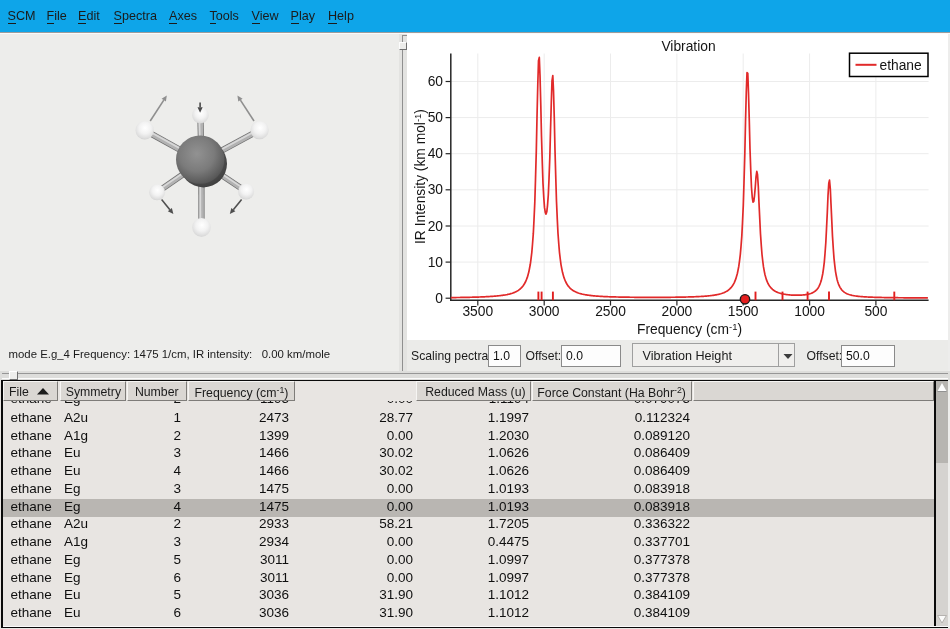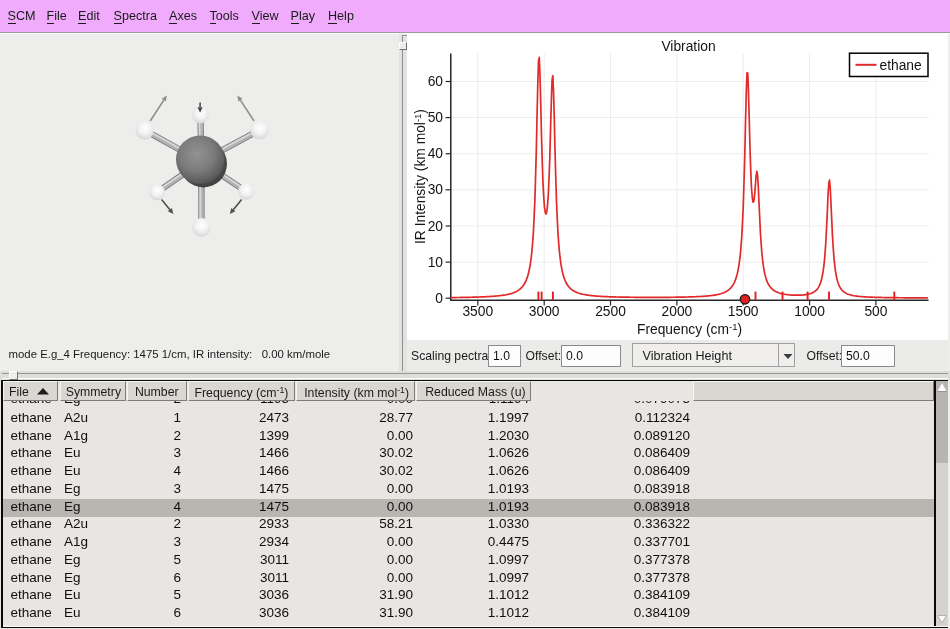--- a/index.html
+++ b/index.html
@@ -12,21 +12,21 @@
 .hc sup{font-size:8.8px;vertical-align:3.5px}
 .row{position:absolute;left:0;width:934.2px;height:17.75px;font-size:13.5px;color:#0f0f0f}
 .row span{position:absolute;top:1.9px;white-space:nowrap}
 .row .r{text-align:right}
 .ctl{position:absolute;font-size:12.2px;color:#1b1b1b;white-space:nowrap}
 .ent{position:absolute;background:#fdfdfd;border:1px solid #8a8a8a;font-size:12.2px;color:#111;
 padding:3px 0 0 4px;height:22px}
 </style></head>
 <body>
 
-<div class="abs" style="left:0;top:0;width:950px;height:31.5px;background:#f0abfc">
+<div class="abs" style="left:0;top:0;width:950px;height:31.5px;background:#0ea5e9">
     <span class="mi" style="left:7.5px"><span class="u">S</span>CM</span>
     <span class="mi" style="left:46.5px"><span class="u">F</span>ile</span>
     <span class="mi" style="left:78px"><span class="u">E</span>dit</span>
     <span class="mi" style="left:113.5px"><span class="u">S</span>pectra</span>
     <span class="mi" style="left:169px"><span class="u">A</span>xes</span>
     <span class="mi" style="left:209.5px"><span class="u">T</span>ools</span>
     <span class="mi" style="left:251.5px"><span class="u">V</span>iew</span>
     <span class="mi" style="left:290.5px"><span class="u">P</span>lay</span>
     <span class="mi" style="left:328px"><span class="u">H</span>elp</span>
   </div>
@@ -252,21 +252,21 @@
       <span class="r" style="right:524px">0.00</span>
       <span class="r" style="right:408px">1.0193</span>
       <span class="r" style="right:247px">0.083918</span>
     </div>
     <div class="row" style="top:133.4px">
       <span style="left:7.6px">ethane</span>
       <span style="left:61.3px">A2u</span>
       <span class="r" style="right:756px">2</span>
       <span class="r" style="right:648px">2933</span>
       <span class="r" style="right:524px">58.21</span>
-      <span class="r" style="right:408px">1.0330</span>
+      <span class="r" style="right:408px">1.7205</span>
       <span class="r" style="right:247px">0.336322</span>
     </div>
     <div class="row" style="top:151.2px">
       <span style="left:7.6px">ethane</span>
       <span style="left:61.3px">A1g</span>
       <span class="r" style="right:756px">3</span>
       <span class="r" style="right:648px">2934</span>
       <span class="r" style="right:524px">0.00</span>
       <span class="r" style="right:408px">0.4475</span>
       <span class="r" style="right:247px">0.337701</span>
@@ -316,25 +316,25 @@
     </div>
     <div class="hc" style="left:59.5px;width:66.5px">
       <span style="position:absolute;left:5.2px;top:3.2px;white-space:nowrap">Symmetry</span>
     </div>
     <div class="hc" style="left:127px;width:60.0px">
       <span style="position:absolute;left:6.9px;top:3.2px;white-space:nowrap">Number</span>
     </div>
     <div class="hc" style="left:188px;width:106.5px">
       <span style="position:absolute;left:5.5px;top:3.2px;white-space:nowrap">Frequency (cm<sup>-1</sup>)</span>
     </div>
-    <div class="hc" style="left:295.5px;width:119.5px">
-      <span style="position:absolute;left:7.7px;top:3.2px;white-space:nowrap">Intensity (km mol<sup>-1</sup>)</span>
-    </div>
     <div class="hc" style="left:416px;width:114.5px">
       <span style="position:absolute;left:8.2px;top:3.2px;white-space:nowrap">Reduced Mass (u)</span>
+    </div>
+    <div class="hc" style="left:531.5px;width:160.5px">
+      <span style="position:absolute;left:4.8px;top:3.2px;white-space:nowrap">Force Constant (Ha Bohr<sup>-2</sup>)</span>
     </div>
     <div class="hc" style="left:693px;width:241.2px">
       <span style="position:absolute;left:7.0px;top:3.2px;white-space:nowrap"></span>
     </div>
     <svg style="position:absolute;left:36.5px;top:7px" width="12" height="7">
       <polygon points="6,0 0,6.4 12,6.4" fill="#1c1c1c"></polygon>
     </svg>
   </div>
 
 <div class="abs" style="left:2.8px;top:625.6px;width:944.8px;height:1px;background:#fbfbfb"></div>

